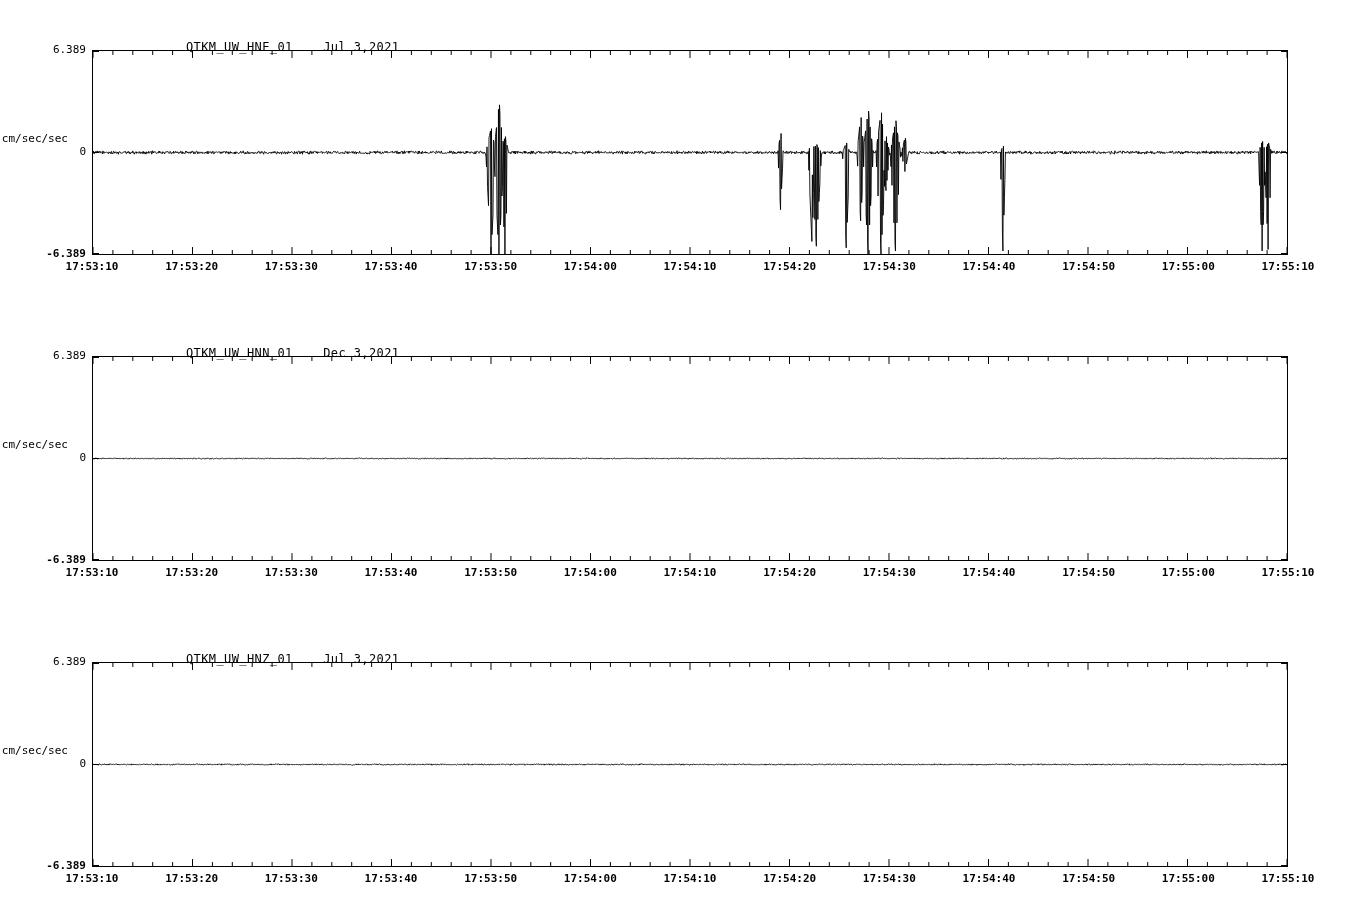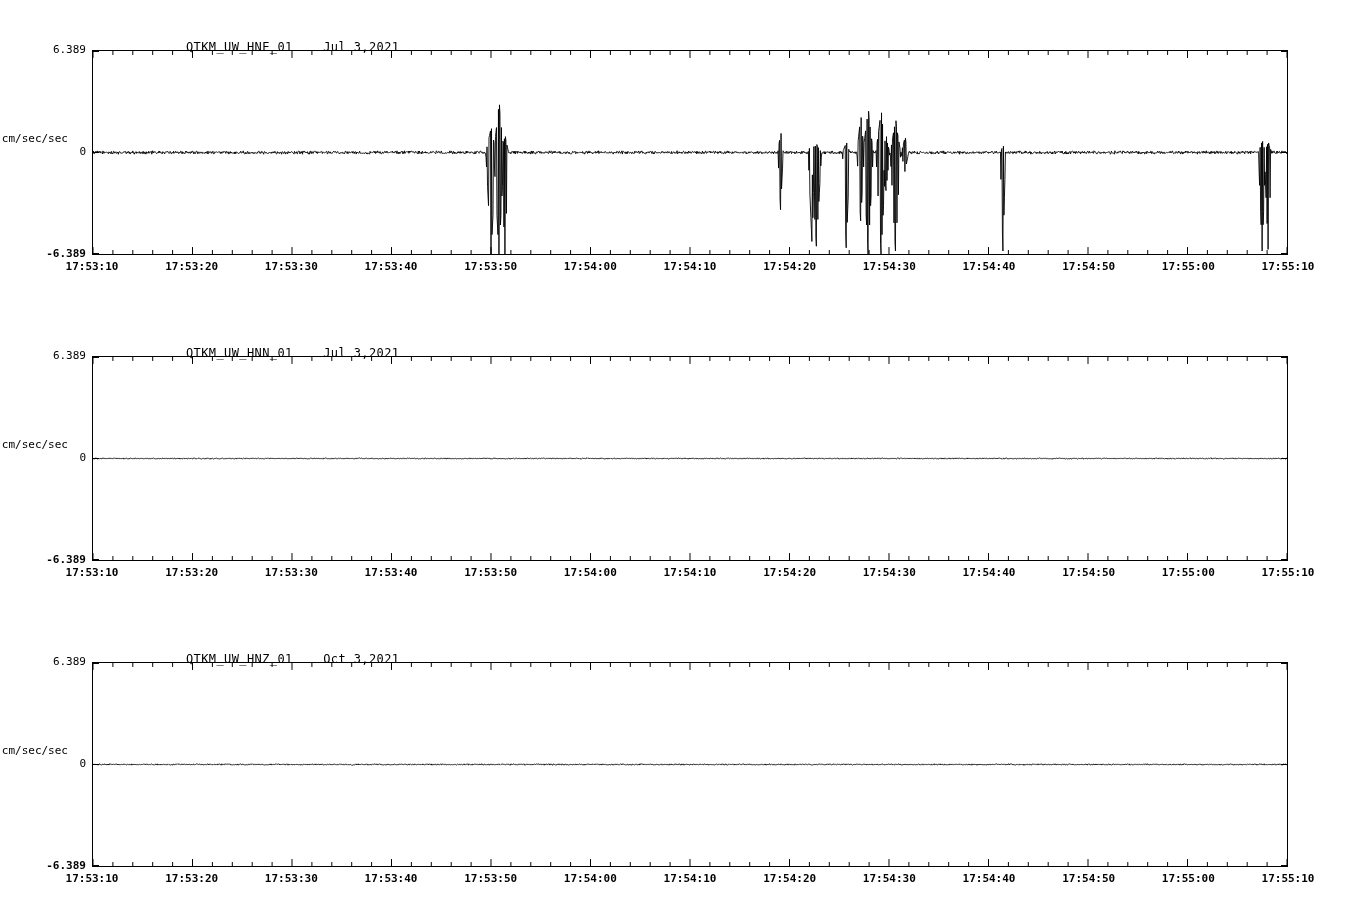--- a/index.html
+++ b/index.html
@@ -258,21 +258,21 @@
         <div class="x-lab" style="left: 697.667px;">17:54:20</div>
         <div class="x-lab" style="left: 797.333px;">17:54:30</div>
         <div class="x-lab" style="left: 897px;">17:54:40</div>
         <div class="x-lab" style="left: 996.667px;">17:54:50</div>
         <div class="x-lab" style="left: 1096.33px;">17:55:00</div>
         <div class="x-lab" style="left: 1196px;">17:55:10</div>
       </div>
   </div>
 
   <div class="panel panel-2">
-    <div class="panel-title">QTKM_UW_HNN_01    Jul 3,2021</div>
+    <div class="panel-title">QTKM_UW_HNN_01    Dec 3,2021</div>
     <div class="y-axis-labels">
       <div class="y-lab top">6.389</div>
       <div class="y-unit">cm/sec/sec</div>
       <div class="y-lab mid">0</div>
       <div class="y-lab bot">-6.389</div>
     </div>
     <div class="plot-area">
       <svg class="trace-svg" id="svg-1" viewBox="0 0 1196 205" preserveAspectRatio="none">
           <g stroke="#000000" stroke-width="1">
             <line x1="0" y1="0" x2="0" y2="7"></line>
@@ -420,21 +420,21 @@
         <div class="x-lab" style="left: 697.667px;">17:54:20</div>
         <div class="x-lab" style="left: 797.333px;">17:54:30</div>
         <div class="x-lab" style="left: 897px;">17:54:40</div>
         <div class="x-lab" style="left: 996.667px;">17:54:50</div>
         <div class="x-lab" style="left: 1096.33px;">17:55:00</div>
         <div class="x-lab" style="left: 1196px;">17:55:10</div>
       </div>
   </div>
 
   <div class="panel panel-3">
-    <div class="panel-title">QTKM_UW_HNZ_01    Oct 3,2021</div>
+    <div class="panel-title">QTKM_UW_HNZ_01    Jul 3,2021</div>
     <div class="y-axis-labels">
       <div class="y-lab top">6.389</div>
       <div class="y-unit">cm/sec/sec</div>
       <div class="y-lab mid">0</div>
       <div class="y-lab bot">-6.389</div>
     </div>
     <div class="plot-area">
       <svg class="trace-svg" id="svg-2" viewBox="0 0 1196 205" preserveAspectRatio="none">
           <g stroke="#000000" stroke-width="1">
             <line x1="0" y1="0" x2="0" y2="7"></line>

